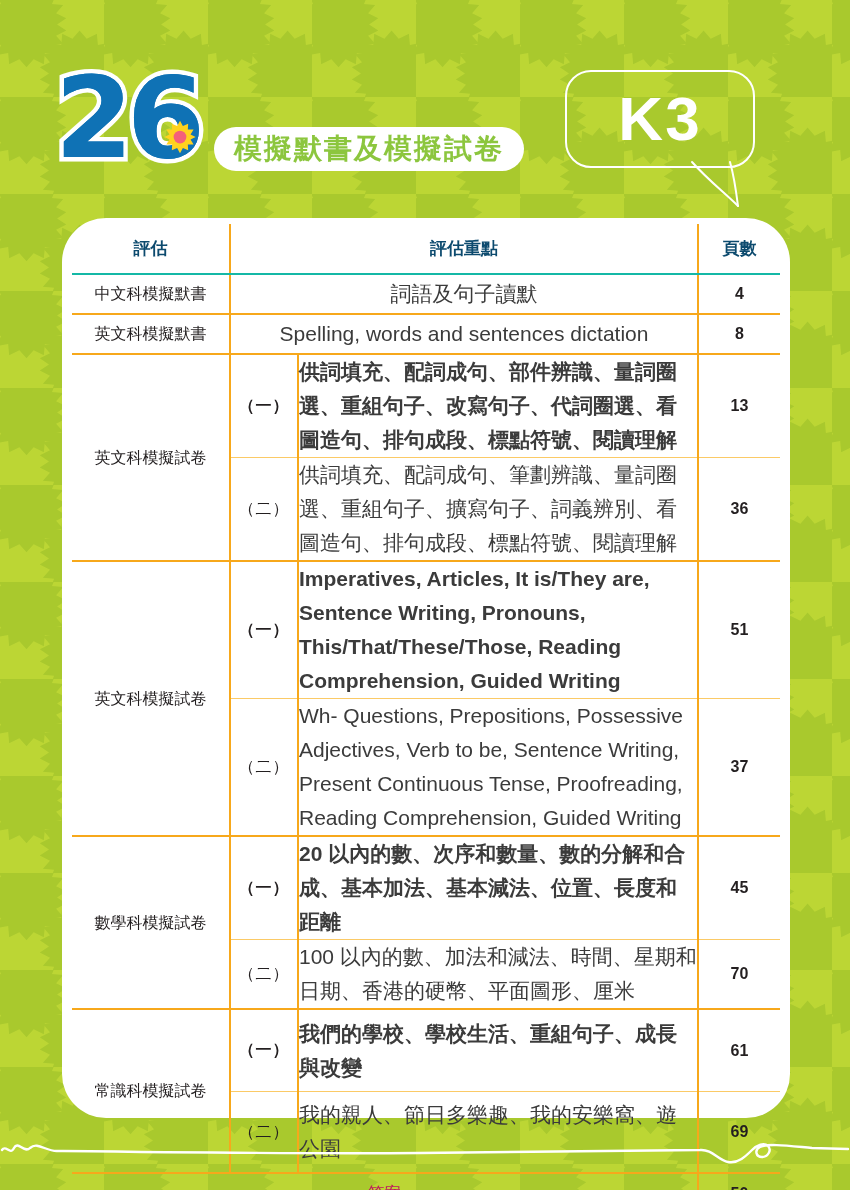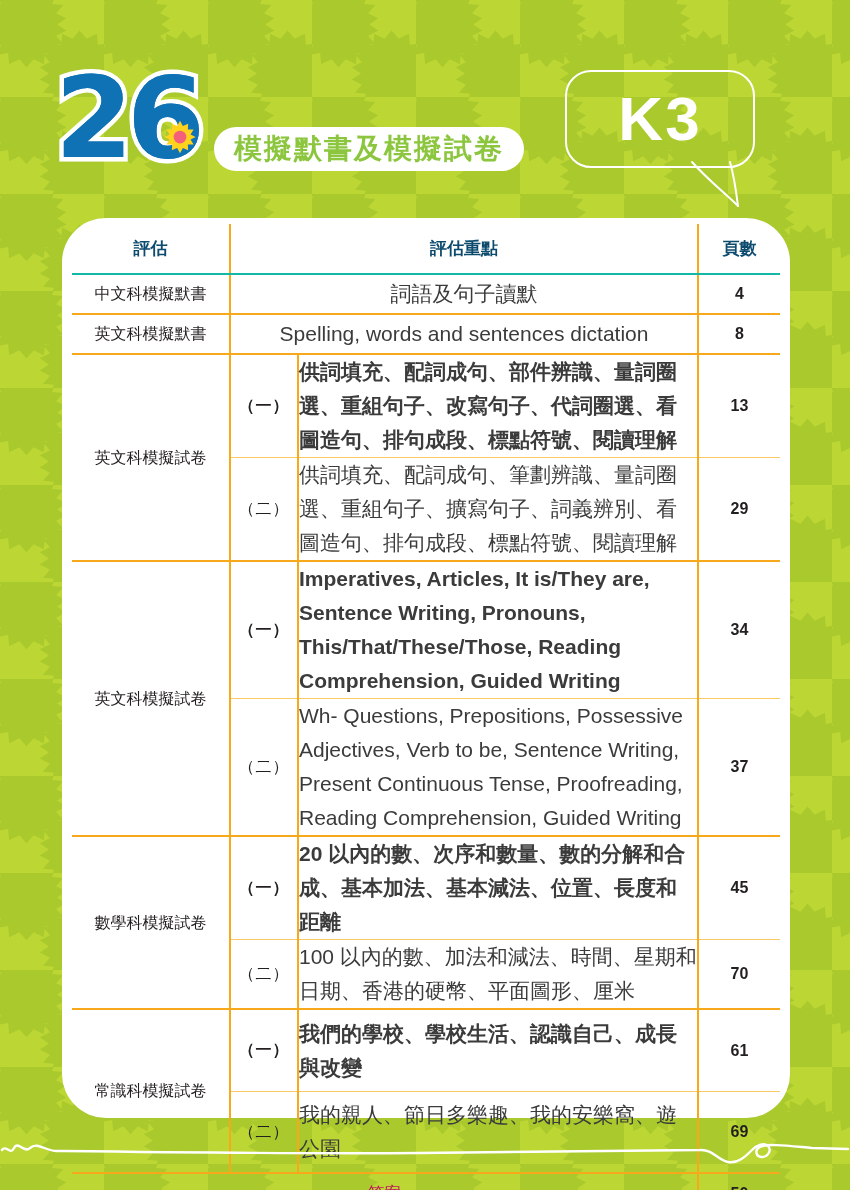--- a/index.html
+++ b/index.html
@@ -301,28 +301,28 @@
 
         <tr>
           <td class="cell-subject rule-thick" rowspan="2">英文科模擬試卷</td>
           <td class="cell-part rule-thin">（一）</td>
           <td class="cell-focus rule-thin">供詞填充、配詞成句、部件辨識、量詞圈選、重組句子、改寫句子、代詞圈選、看圖造句、排句成段、標點符號、閱讀理解</td>
           <td class="cell-page rule-thin">13</td>
         </tr>
         <tr>
           <td class="cell-part rule-thick">（二）</td>
           <td class="cell-focus rule-thick">供詞填充、配詞成句、筆劃辨識、量詞圈選、重組句子、擴寫句子、詞義辨別、看圖造句、排句成段、標點符號、閱讀理解</td>
-          <td class="cell-page rule-thick">29</td>
+          <td class="cell-page rule-thick">36</td>
         </tr>
 
         <tr>
           <td class="cell-subject rule-thick" rowspan="2">英文科模擬試卷</td>
           <td class="cell-part rule-thin">（一）</td>
           <td class="cell-focus rule-thin">Imperatives, Articles, It is/They are, Sentence Writing, Pronouns, This/That/These/Those, Reading Comprehension, Guided Writing</td>
-          <td class="cell-page rule-thin">34</td>
+          <td class="cell-page rule-thin">51</td>
         </tr>
         <tr>
           <td class="cell-part rule-thick">（二）</td>
           <td class="cell-focus rule-thick">Wh- Questions, Prepositions, Possessive Adjectives, Verb to be, Sentence Writing, Present Continuous Tense, Proofreading, Reading Comprehension, Guided Writing</td>
           <td class="cell-page rule-thick">37</td>
         </tr>
 
         <tr>
           <td class="cell-subject rule-thick" rowspan="2">數學科模擬試卷</td>
           <td class="cell-part rule-thin">（一）</td>
@@ -331,21 +331,21 @@
         </tr>
         <tr>
           <td class="cell-part rule-thick">（二）</td>
           <td class="cell-focus rule-thick">100 以內的數、加法和減法、時間、星期和日期、香港的硬幣、平面圖形、厘米</td>
           <td class="cell-page rule-thick">70</td>
         </tr>
 
         <tr style="height:82px">
           <td class="cell-subject rule-thick" rowspan="2">常識科模擬試卷</td>
           <td class="cell-part rule-thin">（一）</td>
-          <td class="cell-focus rule-thin">我們的學校、學校生活、認識自己、成長與改變</td>
+          <td class="cell-focus rule-thin">我們的學校、學校生活、重組句子、成長與改變</td>
           <td class="cell-page rule-thin">61</td>
         </tr>
         <tr style="height:82px">
           <td class="cell-part rule-thick">（二）</td>
           <td class="cell-focus rule-thick">我的親人、節日多樂趣、我的安樂窩、遊公園</td>
           <td class="cell-page rule-thick">69</td>
         </tr>
 
         <tr class="row-simple">
           <td class="cell-answer" colspan="3">答案</td>

